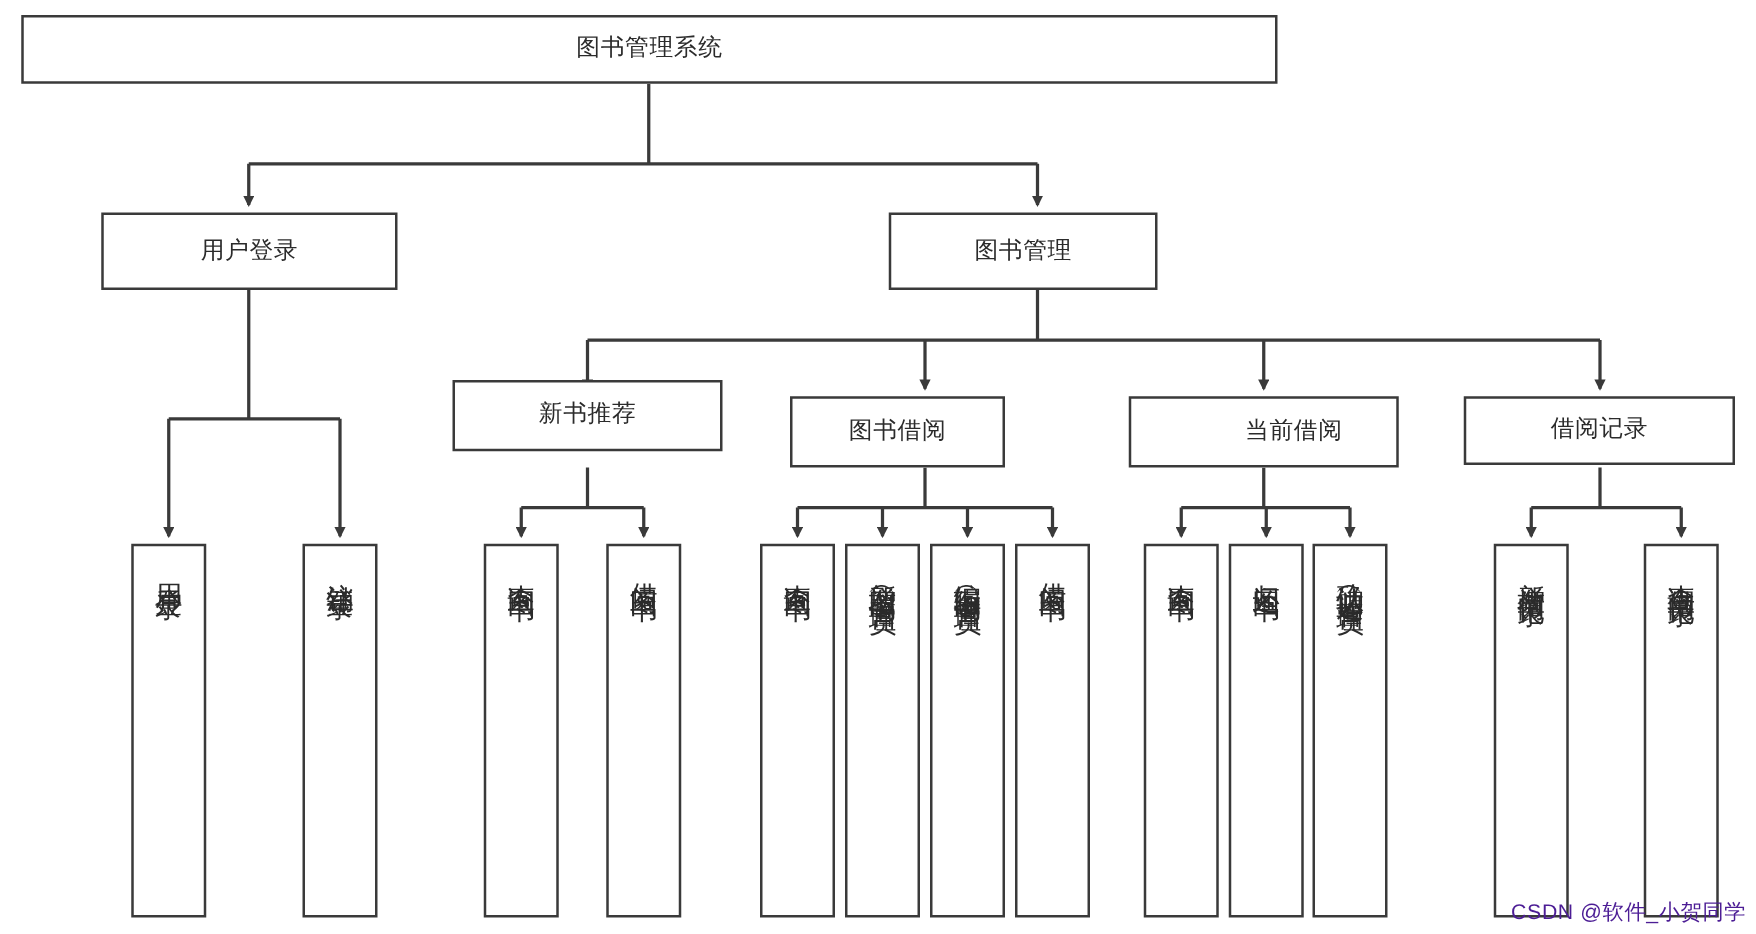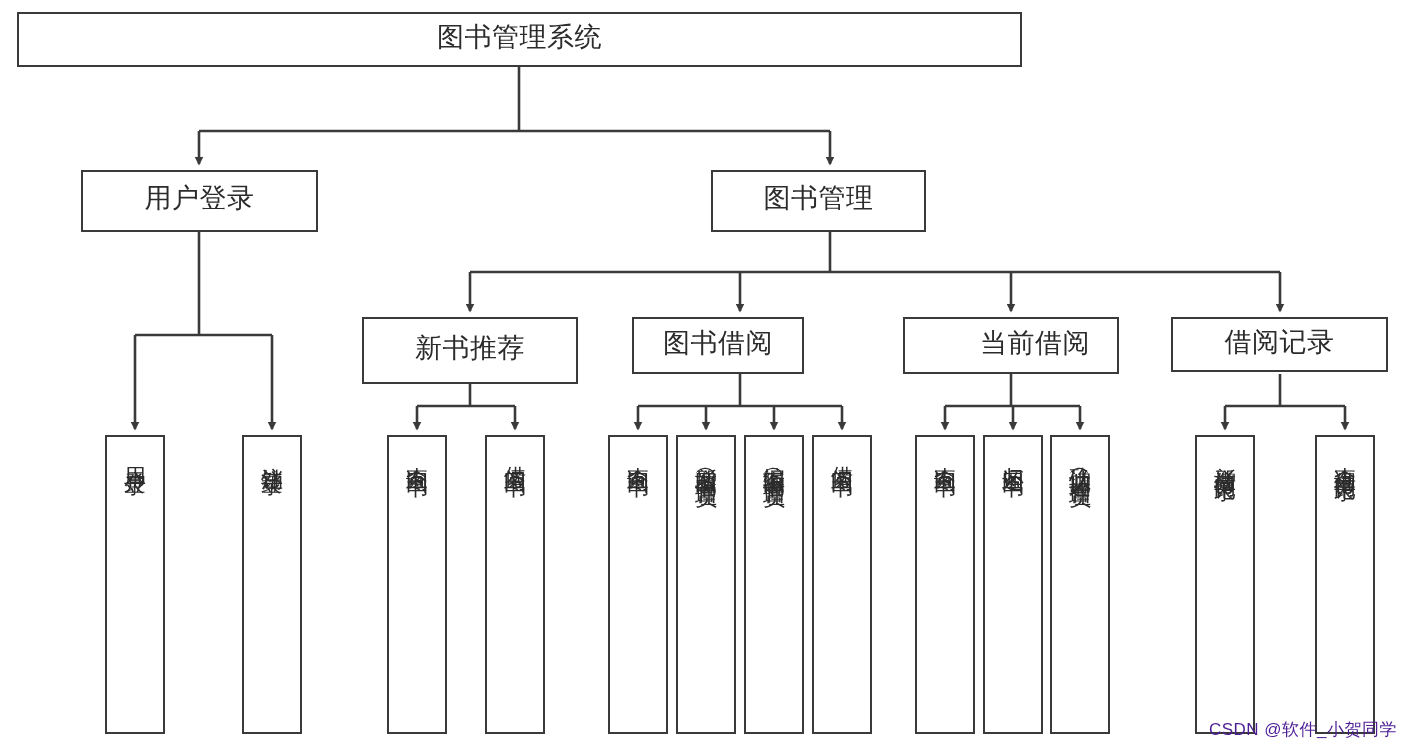--- a/index.html
+++ b/index.html
@@ -30,27 +30,26 @@
     position: absolute;
     box-sizing: border-box;
     background: #ffffff;
     border: 2px solid #3a3a3a;
     display: flex;
     align-items: center;
     justify-content: center;
     overflow: hidden;
   }
   .node-label-h {
-    font-size: 27px;
+    font-size: 19px;
     color: #2b2b2b;
     line-height: 1.1;
     letter-spacing: 0.5px;
     white-space: nowrap;
     text-align: center;
-    font-family: Liberation Mono, monospace;
   }
   .node-box.vertical {
     align-items: flex-start;
     justify-content: center;
     padding-top: 12px;
   }
   .node-label-v {
     font-size: 22px;
     color: #2b2b2b;
     writing-mode: vertical-rl;
@@ -144,21 +143,21 @@
     <span class="node-label-h">图书管理系统</span>
   </div>
 
   <div class="node-box" id="node-user-login" style="left: 81px; top: 170px; width: 237px; height: 62px;">
     <span class="node-label-h">用户登录</span>
   </div>
   <div class="node-box" id="node-book-manage" style="left: 711px; top: 170px; width: 215px; height: 62px;">
     <span class="node-label-h">图书管理</span>
   </div>
 
-  <div class="node-box" id="node-new-book-rec" style="left: 362px; top: 317px; width: 216px; height: 67px;">
+  <div class="node-box" id="node-new-book-rec" style="left: 362px; top: 304px; width: 216px; height: 57px;">
     <span class="node-label-h">新书推荐</span>
   </div>
   <div class="node-box" id="node-book-borrow" style="left: 632px; top: 317px; width: 172px; height: 57px;">
     <span class="node-label-h">图书借阅</span>
   </div>
   <div class="node-box" id="node-current-borrow" style="left: 903px; top: 317px; width: 216px; height: 57px; padding-left: 48px;">
     <span class="node-label-h">当前借阅</span>
   </div>
   <div class="node-box" id="node-borrow-record" style="left: 1171px; top: 317px; width: 217px; height: 55px;">
     <span class="node-label-h">借阅记录</span>

